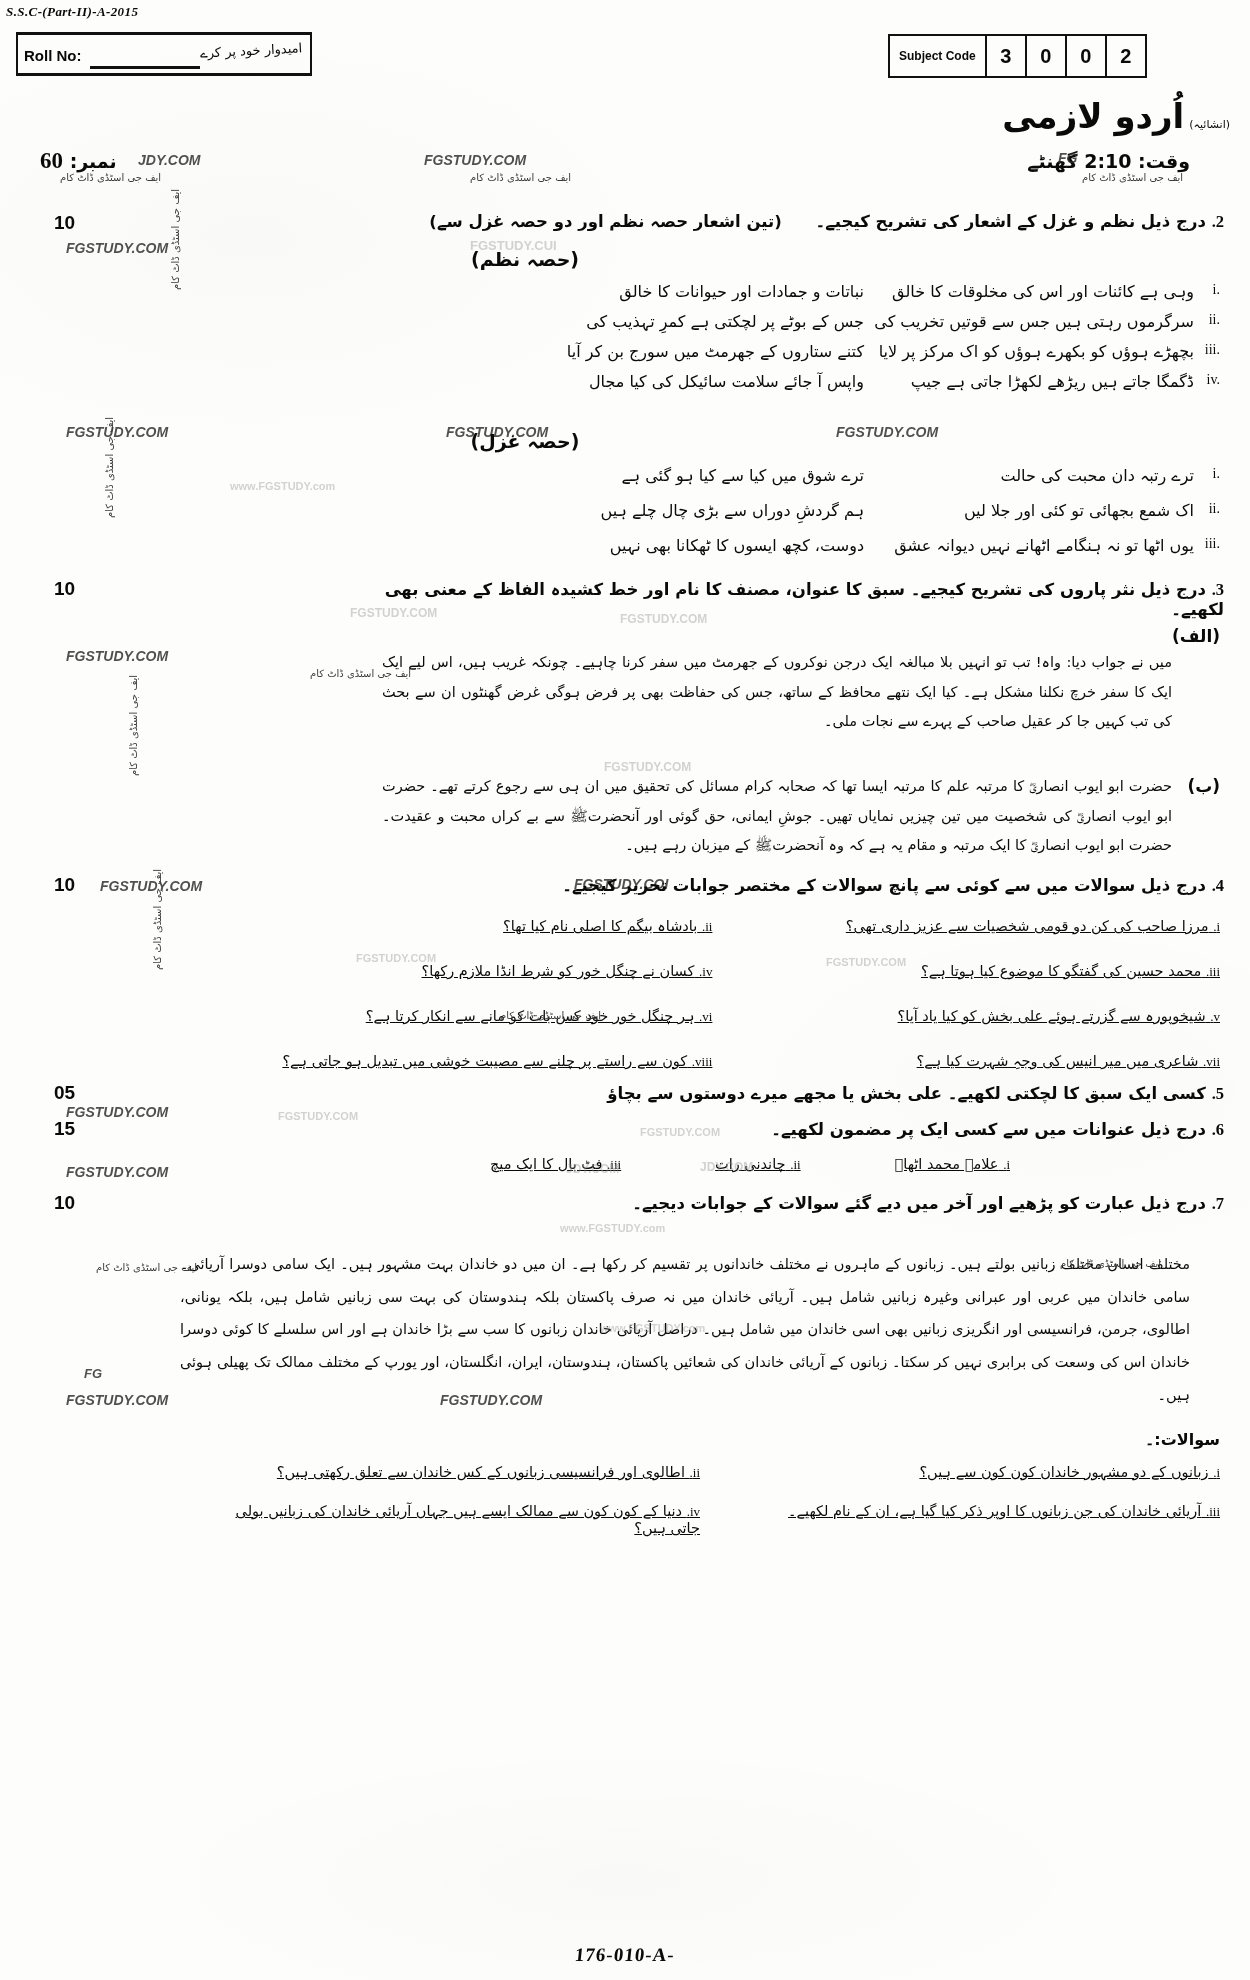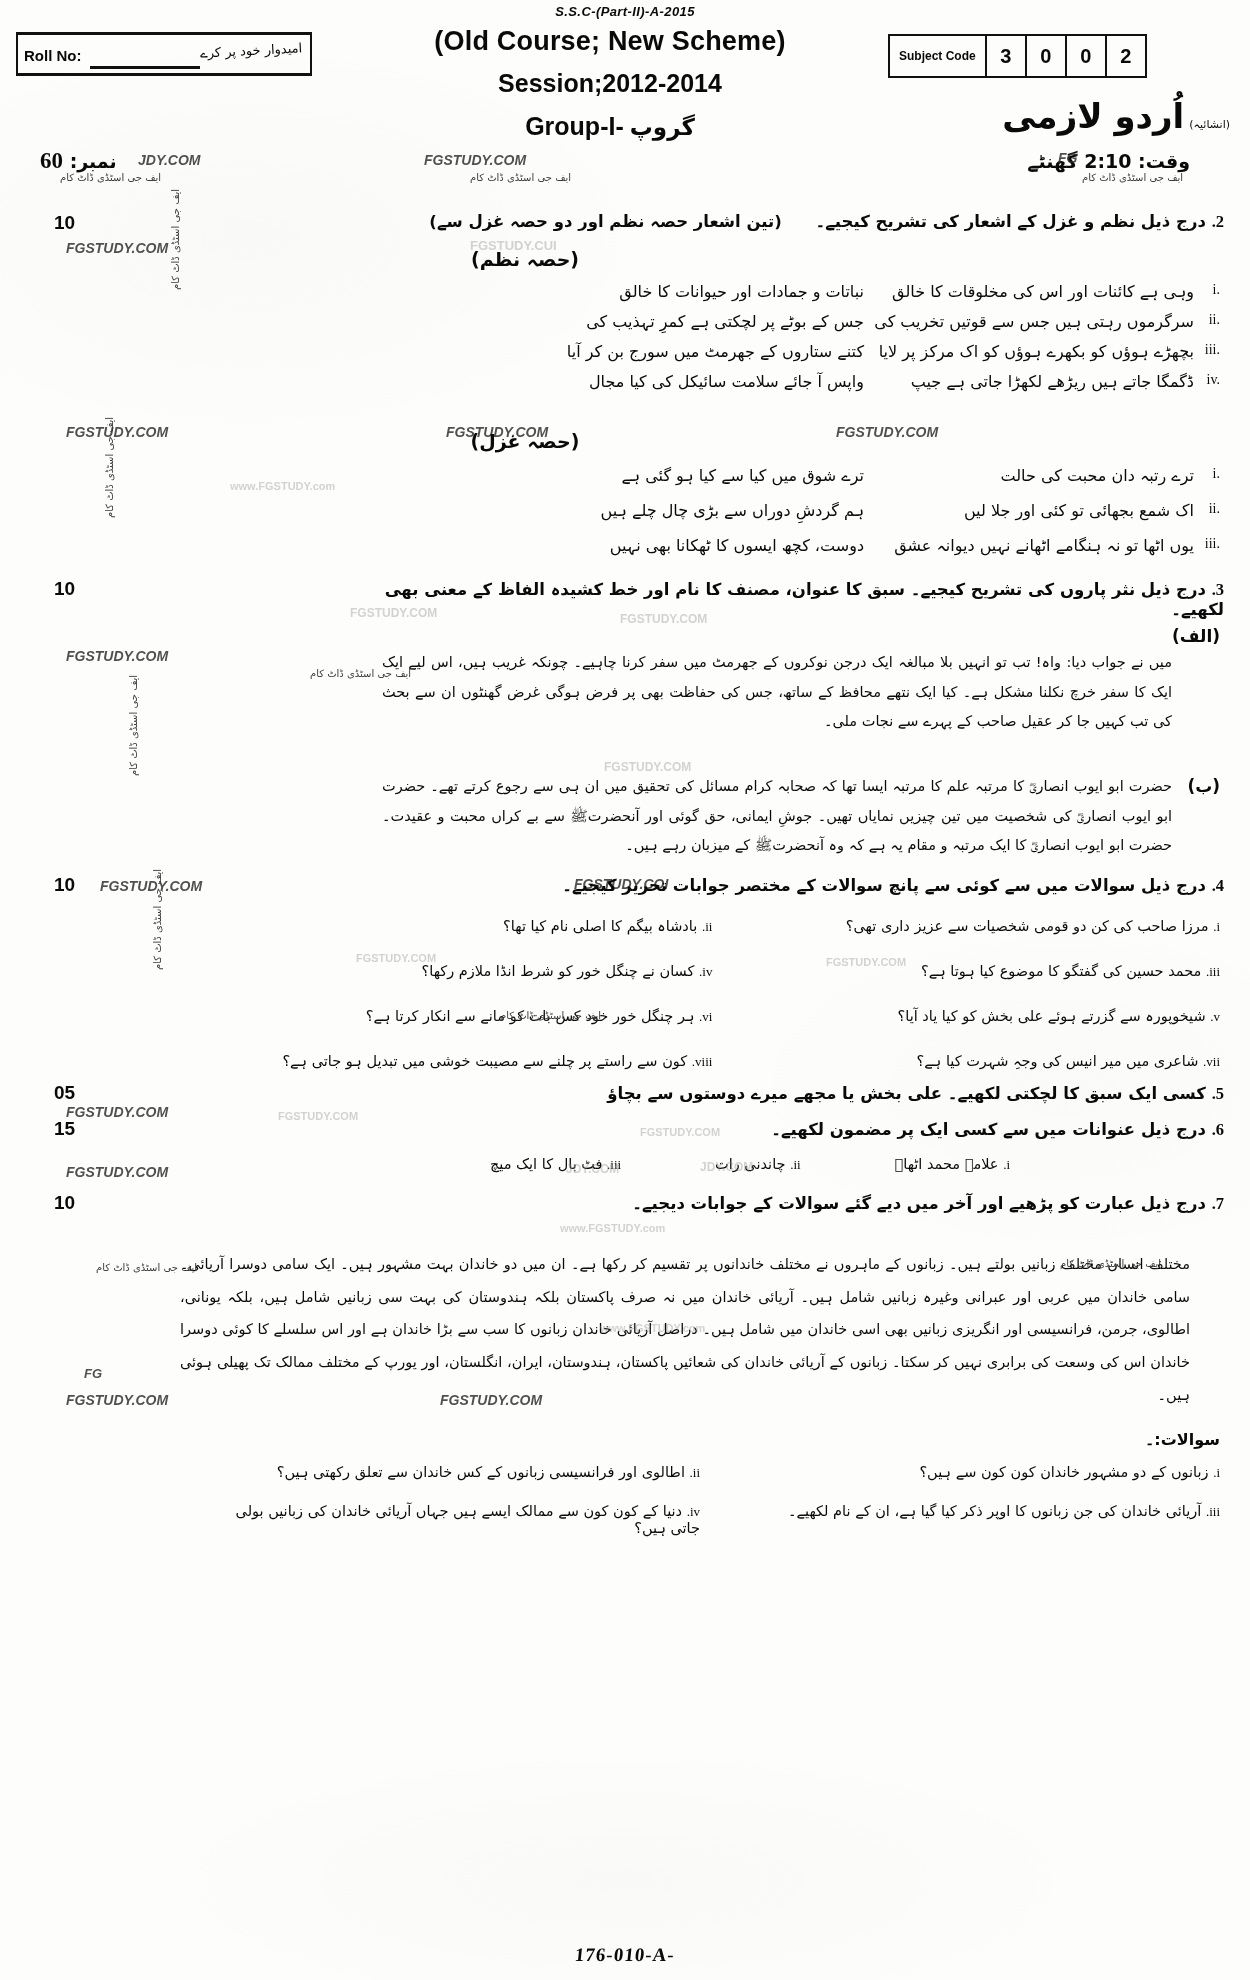--- a/index.html
+++ b/index.html
@@ -20,23 +20,23 @@
   }
   .abs{position:absolute;}
   .urdu{
     font-family:"DejaVu Sans", sans-serif;
     direction:rtl; unicode-bidi:bidi-override;
     letter-spacing:0px;
   }
   .rtl{direction:rtl;}
   
   .hdr-code{
-    left:0;right:0;top:4px;text-align:center;
-    font-family:Liberation Sans, sans-serif;
-    font-style:italic;font-weight:bold;font-size:13px;letter-spacing:.4px;
+    left:0;right:0;top:4px;
+    font-family:Liberation Serif, serif;
+    font-style:italic;font-weight:bold;font-size:13px;letter-spacing:.4px;padding-left:6px;
   }
   .rollbox{
     left:16px;top:32px;width:296px;height:44px;
     border:2px solid #111;box-sizing:border-box;
   }
   .rollbox .inner{
     position:absolute;left:0;right:0;top:0;bottom:0;
     border-top:1px solid #111;border-bottom:1px solid #111;
   }
   .roll-label{
@@ -130,21 +130,21 @@
     font-family:"Liberation Serif",serif;font-style:normal;font-size:14px;
     width:26px;text-align:right;flex:none;direction:ltr;
   }
   .hemi{width:330px;flex:none;}
   .hemi.wide{width:380px;}
   .prose{
     font-family:"DejaVu Sans", sans-serif;direction:rtl;font-size:14.5px;
     text-align:justify;line-height:2.05;
   }
   .qsmall{
-    font-family:"DejaVu Sans", sans-serif;direction:rtl;font-size:14.5px;
+    font-family:"DejaVu Sans", sans-serif;direction:rtl;font-size:14.5px;text-decoration:underline;
   }
   .qsmall .rn{font-family:"Liberation Serif",serif;font-size:13px;}
   .twocol{display:flex;justify-content:space-between;}
   .footer{
     left:0;right:0;bottom:14px;text-align:center;
     font-family:"Liberation Serif",serif;font-weight:bold;font-size:19px;letter-spacing:1px;
   }
   .slant{display:inline-block;transform:skewX(-6deg);}
 </style>
 </head>
@@ -155,28 +155,20 @@
 
   <div class="abs hdr-code">S.S.C-(Part-II)-A-2015</div>
 
   <div class="abs rollbox">
     <div class="inner"></div>
     <span class="roll-label">Roll No:</span>
     <span class="roll-line"></span>
     <span class="roll-urdu urdu">امیدوار خود پر کرے</span>
   </div>
 
-  <div class="abs centerhead">
-    <div class="l1">(Old Course; New Scheme)</div>
-    <div class="l2">Session;2012-2014</div>
-    <div class="l3">
-      <span>Group-I-</span>
-      <span class="grp-ur">گروپ</span>
-    </div>
-  </div>
 
   <div class="abs codebox">
     <span class="lbl">Subject Code</span>
     <span class="cell">3</span>
     <span class="cell">0</span>
     <span class="cell">0</span>
     <span class="cell">2</span>
   </div>
 
   <div class="abs subject">

